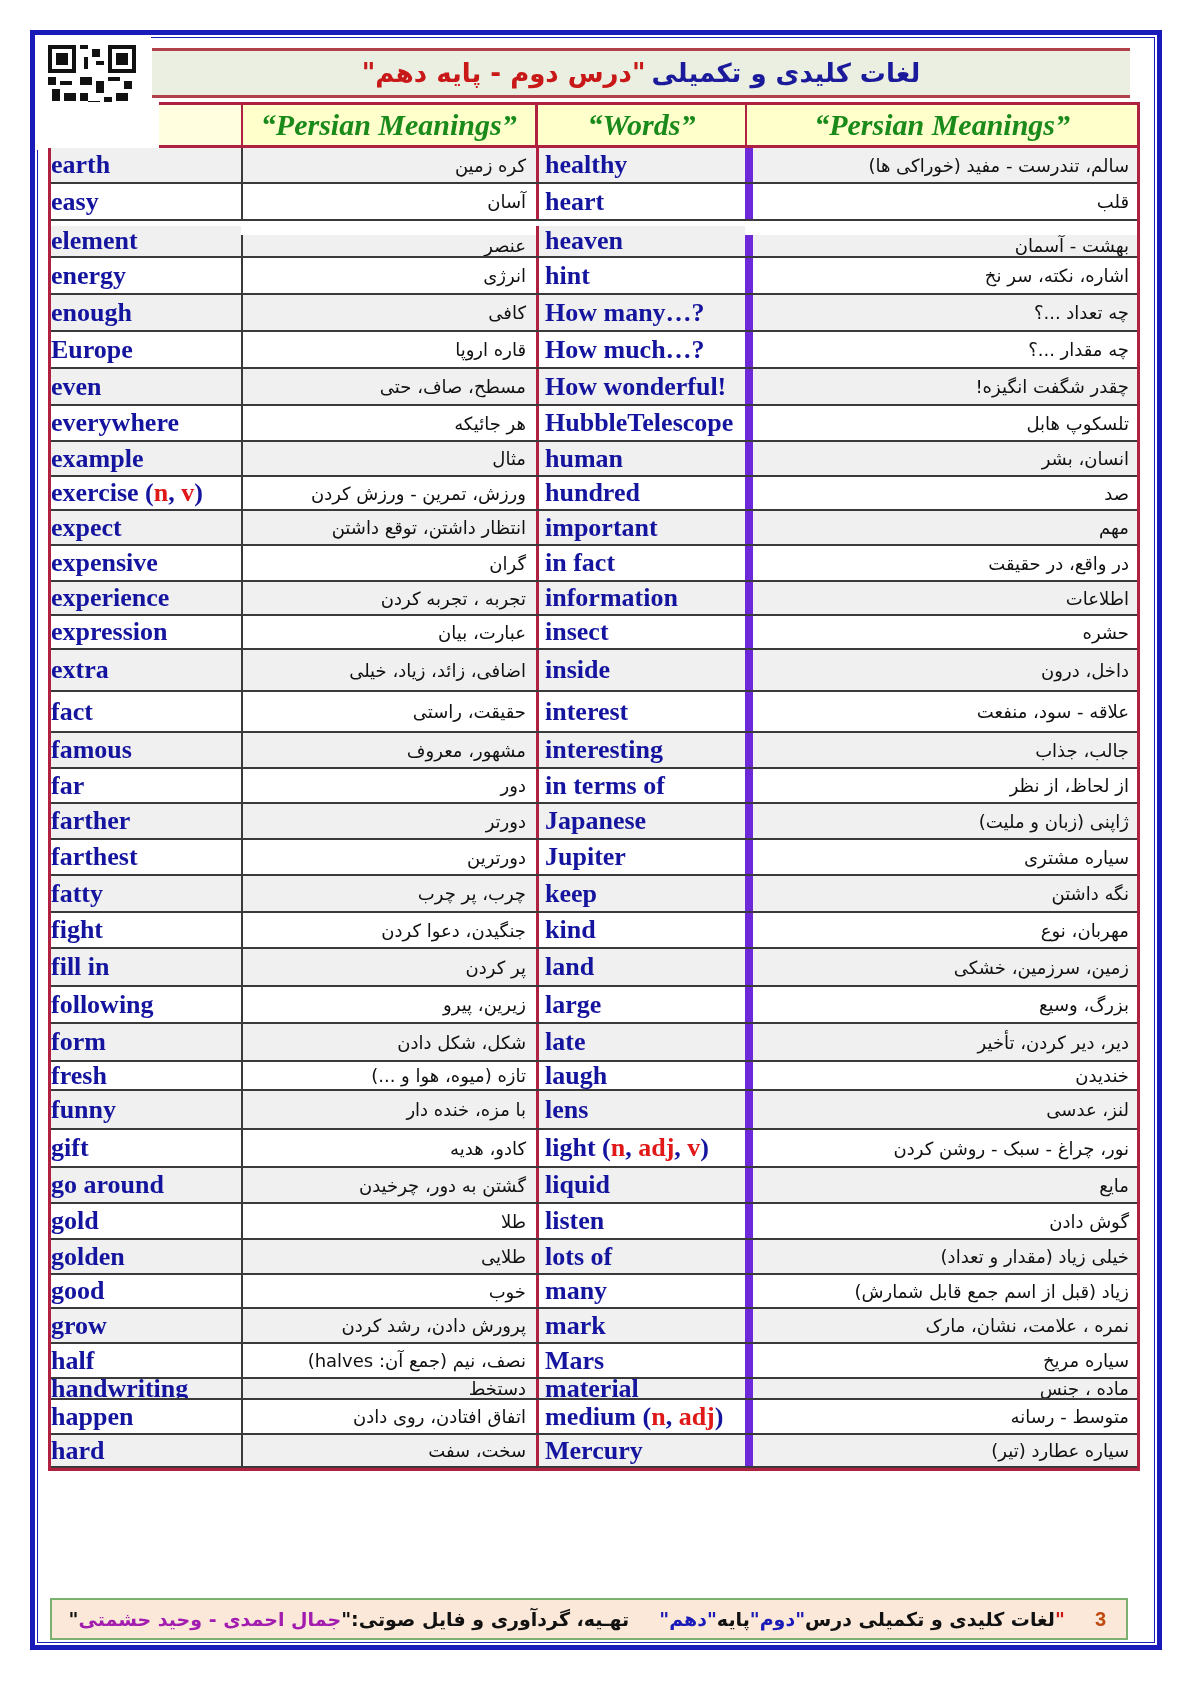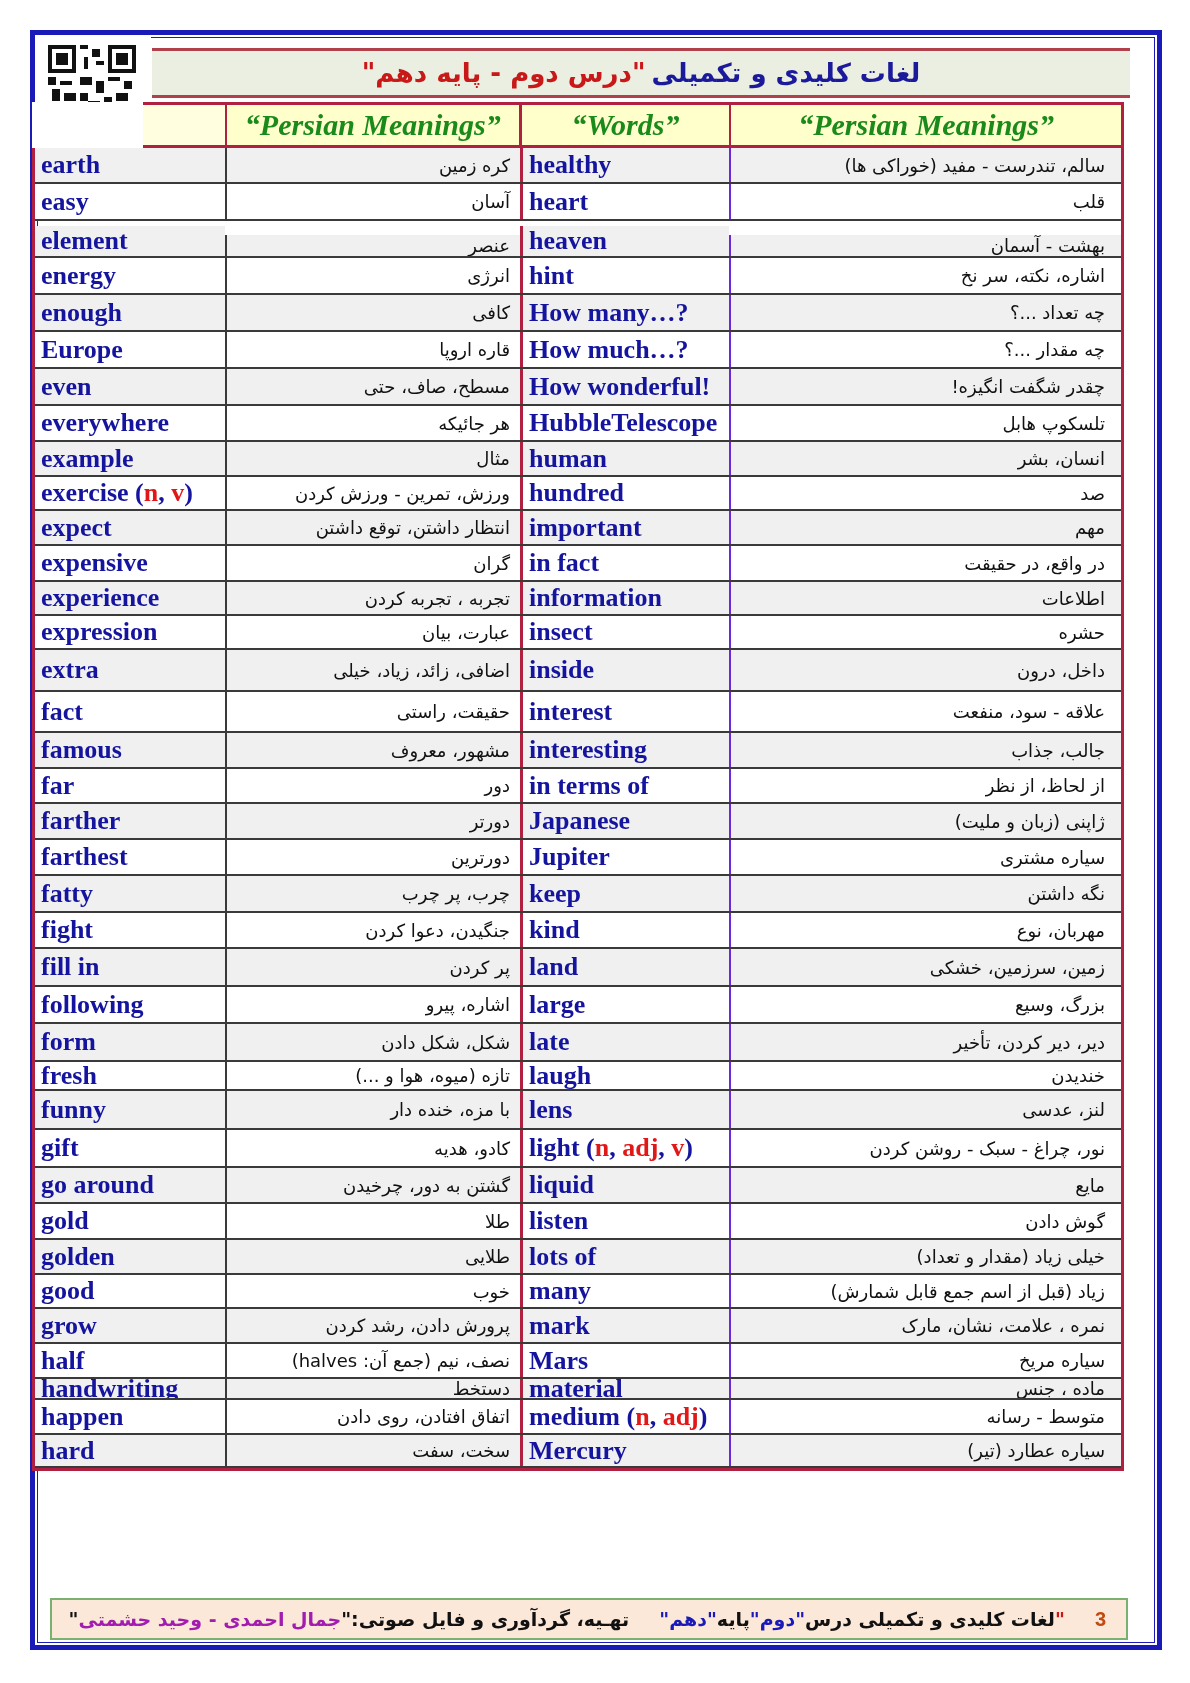--- a/index.html
+++ b/index.html
@@ -19,38 +19,38 @@
   .title-bar {
     position: absolute; left: 152px; top: 48px; width: 978px; height: 50px;
     background: #ebefe2; border-top: 3px solid #b0404a; border-bottom: 3px solid #b0404a;
     display: flex; align-items: center; justify-content: center; direction: rtl;
     font-family: "DejaVu Sans", sans-serif; font-weight: bold; font-size: 26px;
   }
   .title-bar .blue { color: #1a1a9a; }
   .title-bar .red { color: #c81818; margin-right: 6px; }
 
   .table {
-    position: absolute; left: 32px; top: 102px; width: 1092px;
+    position: absolute; left: 48px; top: 102px; width: 1092px;
     border-left: 3px solid #b02040; border-right: 3px solid #b02040; border-bottom: 3px solid #b02040;
   }
   .hdr { display: flex; height: 46px; border-top: 3px solid #b02040; border-bottom: 3px solid #b02040; margin-left: 108px; }
   .hdr .blank { width: 82px; background: #ffffe0; }
   .hdr .hcell {
     background: #ffffcc; display: flex; align-items: center; justify-content: center;
     color: #1a8a1a; font-style: italic; font-weight: bold; font-size: 30px;
     font-family: "Liberation Serif", serif; border-left: 2px solid #b02040;
   }
   .hdr-cover { position: absolute; left: -3px; top: 0; width: 111px; height: 46px; background: #fff; }
   .row { display: flex; border-bottom: 2px solid #3a3a3a; }
   .row.shade .c { background: #f0f0f0; }
   .c { display: flex; align-items: center; overflow: hidden; white-space: nowrap; background: #ffffff; }
-  .c.w1 { width: 190px; padding-left: 6px; }
+  .c.w1 { width: 190px; }
   .c.m1 { width: 295px; justify-content: flex-end; padding-right: 10px; border-left: 2px solid #3a3a3a; }
   .c.w2 { width: 209px; padding-left: 6px; border-left: 3px solid #b02040; }
-  .c.m2 { width: 392px; justify-content: flex-end; padding-right: 16px; border-left: 2px solid #6d28d9; }
+  .c.m2 { width: 392px; justify-content: flex-end; padding-right: 8px; border-left: 8px solid #6d28d9; }
   .word { color: #14149e; font-weight: bold; font-size: 26px; font-family: "Liberation Serif", serif; }
   .word .pos { color: #e01818; }
   .mean { direction: rtl; font-family: "DejaVu Sans", sans-serif; font-size: 18px; color: #111; }
 
   .footer {
     position: absolute; left: 50px; top: 1598px; width: 1078px; height: 42px;
     background: #fbe8d8; border: 2px solid #7ab070;
     display: flex; align-items: center; direction: rtl; padding-right: 20px;
     font-family: "DejaVu Sans", sans-serif; font-weight: bold; font-size: 19px; color: #111;
   }
@@ -442,21 +442,21 @@
         </div>
         <div class="c m2">
           <span class="mean">زمین، سرزمین، خشکی</span>
         </div>
       </div>
       <div class="row" style="height: 37px;">
         <div class="c w1">
           <span class="word"><span>following</span></span>
         </div>
         <div class="c m1">
-          <span class="mean">اشاره، پیرو</span>
+          <span class="mean">زیرین، پیرو</span>
         </div>
         <div class="c w2">
           <span class="word"><span>large</span></span>
         </div>
         <div class="c m2">
           <span class="mean">بزرگ، وسیع</span>
         </div>
       </div>
       <div class="row shade" style="height: 38px;">
         <div class="c w1">

